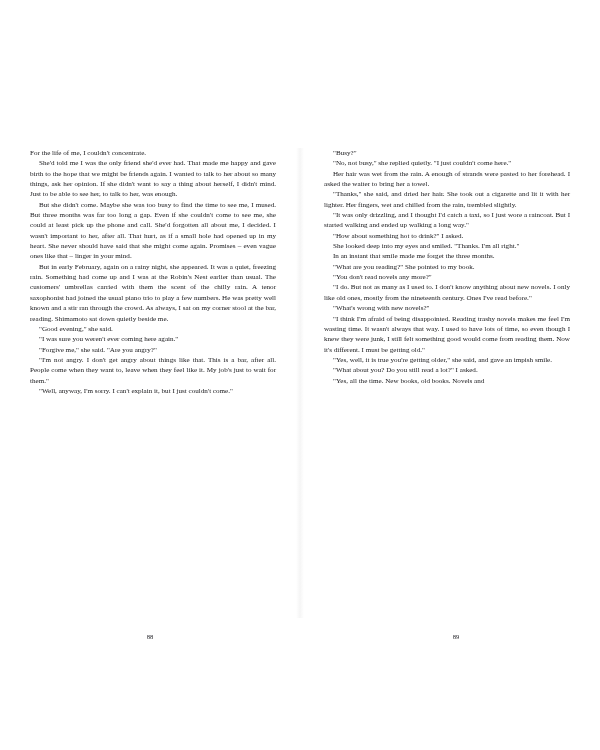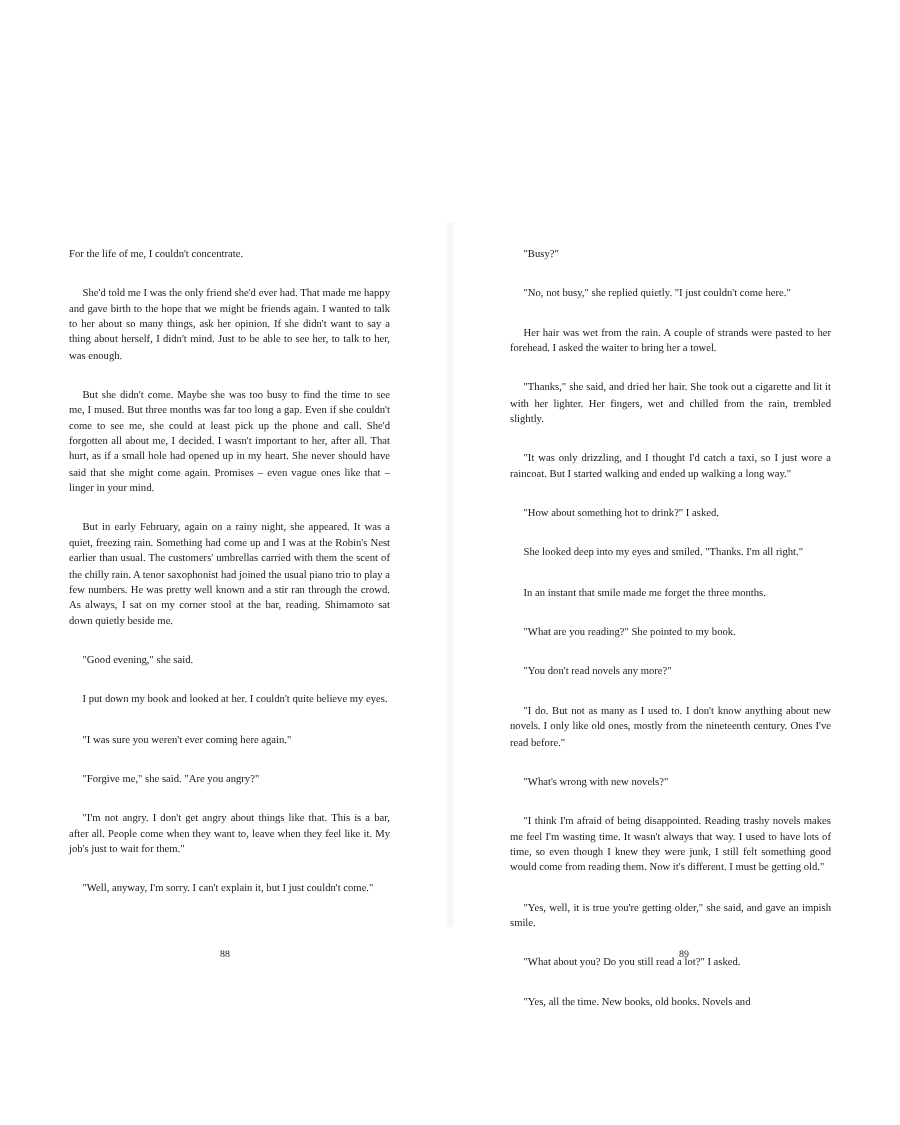--- a/index.html
+++ b/index.html
@@ -45,21 +45,21 @@
   .col-text {
     font-size: 7.1px;
     line-height: 10.35px;
     color: #17171a;
     text-align: justify;
     text-justify: inter-word;
     -webkit-hyphens: auto;
     hyphens: auto;
   }
   .col-text p {
-    margin: 16px;
+    margin: 0;
   }
   .col-text p.indent {
     text-indent: 9px;
   }
   .folio {
     position: absolute;
     bottom: -22px;
     width: 100%;
     left: 0;
     text-align: center;
@@ -86,34 +86,33 @@
 
   <div class="book-area">
 
     <div class="page page-left">
       <div class="col-text">
         <p>For the life of me, I couldn't concentrate.</p>
         <p class="indent">She'd told me I was the only friend she'd ever had. That made me happy and gave birth to the hope that we might be friends again. I wanted to talk to her about so many things, ask her opinion. If she didn't want to say a thing about herself, I didn't mind. Just to be able to see her, to talk to her, was enough.</p>
         <p class="indent">But she didn't come. Maybe she was too busy to find the time to see me, I mused. But three months was far too long a gap. Even if she couldn't come to see me, she could at least pick up the phone and call. She'd forgotten all about me, I decided. I wasn't important to her, after all. That hurt, as if a small hole had opened up in my heart. She never should have said that she might come again. Promises – even vague ones like that – linger in your mind.</p>
         <p class="indent">But in early February, again on a rainy night, she appeared. It was a quiet, freezing rain. Something had come up and I was at the Robin's Nest earlier than usual. The customers' umbrellas carried with them the scent of the chilly rain. A tenor saxophonist had joined the usual piano trio to play a few numbers. He was pretty well known and a stir ran through the crowd. As always, I sat on my corner stool at the bar, reading. Shimamoto sat down quietly beside me.</p>
         <p class="indent">"Good evening," she said.</p>
-        <p class="indent">I put down my book and looked at her. I couldn't quite believe my eyes.</p>
         <p class="indent">"I was sure you weren't ever coming here again."</p>
         <p class="indent">"Forgive me," she said. "Are you angry?"</p>
         <p class="indent">"I'm not angry. I don't get angry about things like that. This is a bar, after all. People come when they want to, leave when they feel like it. My job's just to wait for them."</p>
         <p class="indent">"Well, anyway, I'm sorry. I can't explain it, but I just couldn't come."</p>
       </div>
       <div class="folio">88</div>
     </div>
 
     <div class="page page-right">
       <div class="col-text">
         <p class="indent">"Busy?"</p>
         <p class="indent">"No, not busy," she replied quietly. "I just couldn't come here."</p>
-        <p class="indent">Her hair was wet from the rain. A couple of strands were pasted to her forehead. I asked the waiter to bring her a towel.</p>
+        <p class="indent">Her hair was wet from the rain. A enough of strands were pasted to her forehead. I asked the waiter to bring her a towel.</p>
         <p class="indent">"Thanks," she said, and dried her hair. She took out a cigarette and lit it with her lighter. Her fingers, wet and chilled from the rain, trembled slightly.</p>
         <p class="indent">"It was only drizzling, and I thought I'd catch a taxi, so I just wore a raincoat. But I started walking and ended up walking a long way."</p>
         <p class="indent">"How about something hot to drink?" I asked.</p>
         <p class="indent">She looked deep into my eyes and smiled. "Thanks. I'm all right."</p>
         <p class="indent">In an instant that smile made me forget the three months.</p>
         <p class="indent">"What are you reading?" She pointed to my book.</p>
         <p class="indent">"You don't read novels any more?"</p>
         <p class="indent">"I do. But not as many as I used to. I don't know anything about new novels. I only like old ones, mostly from the nineteenth century. Ones I've read before."</p>
         <p class="indent">"What's wrong with new novels?"</p>
         <p class="indent">"I think I'm afraid of being disappointed. Reading trashy novels makes me feel I'm wasting time. It wasn't always that way. I used to have lots of time, so even though I knew they were junk, I still felt something good would come from reading them. Now it's different. I must be getting old."</p>

